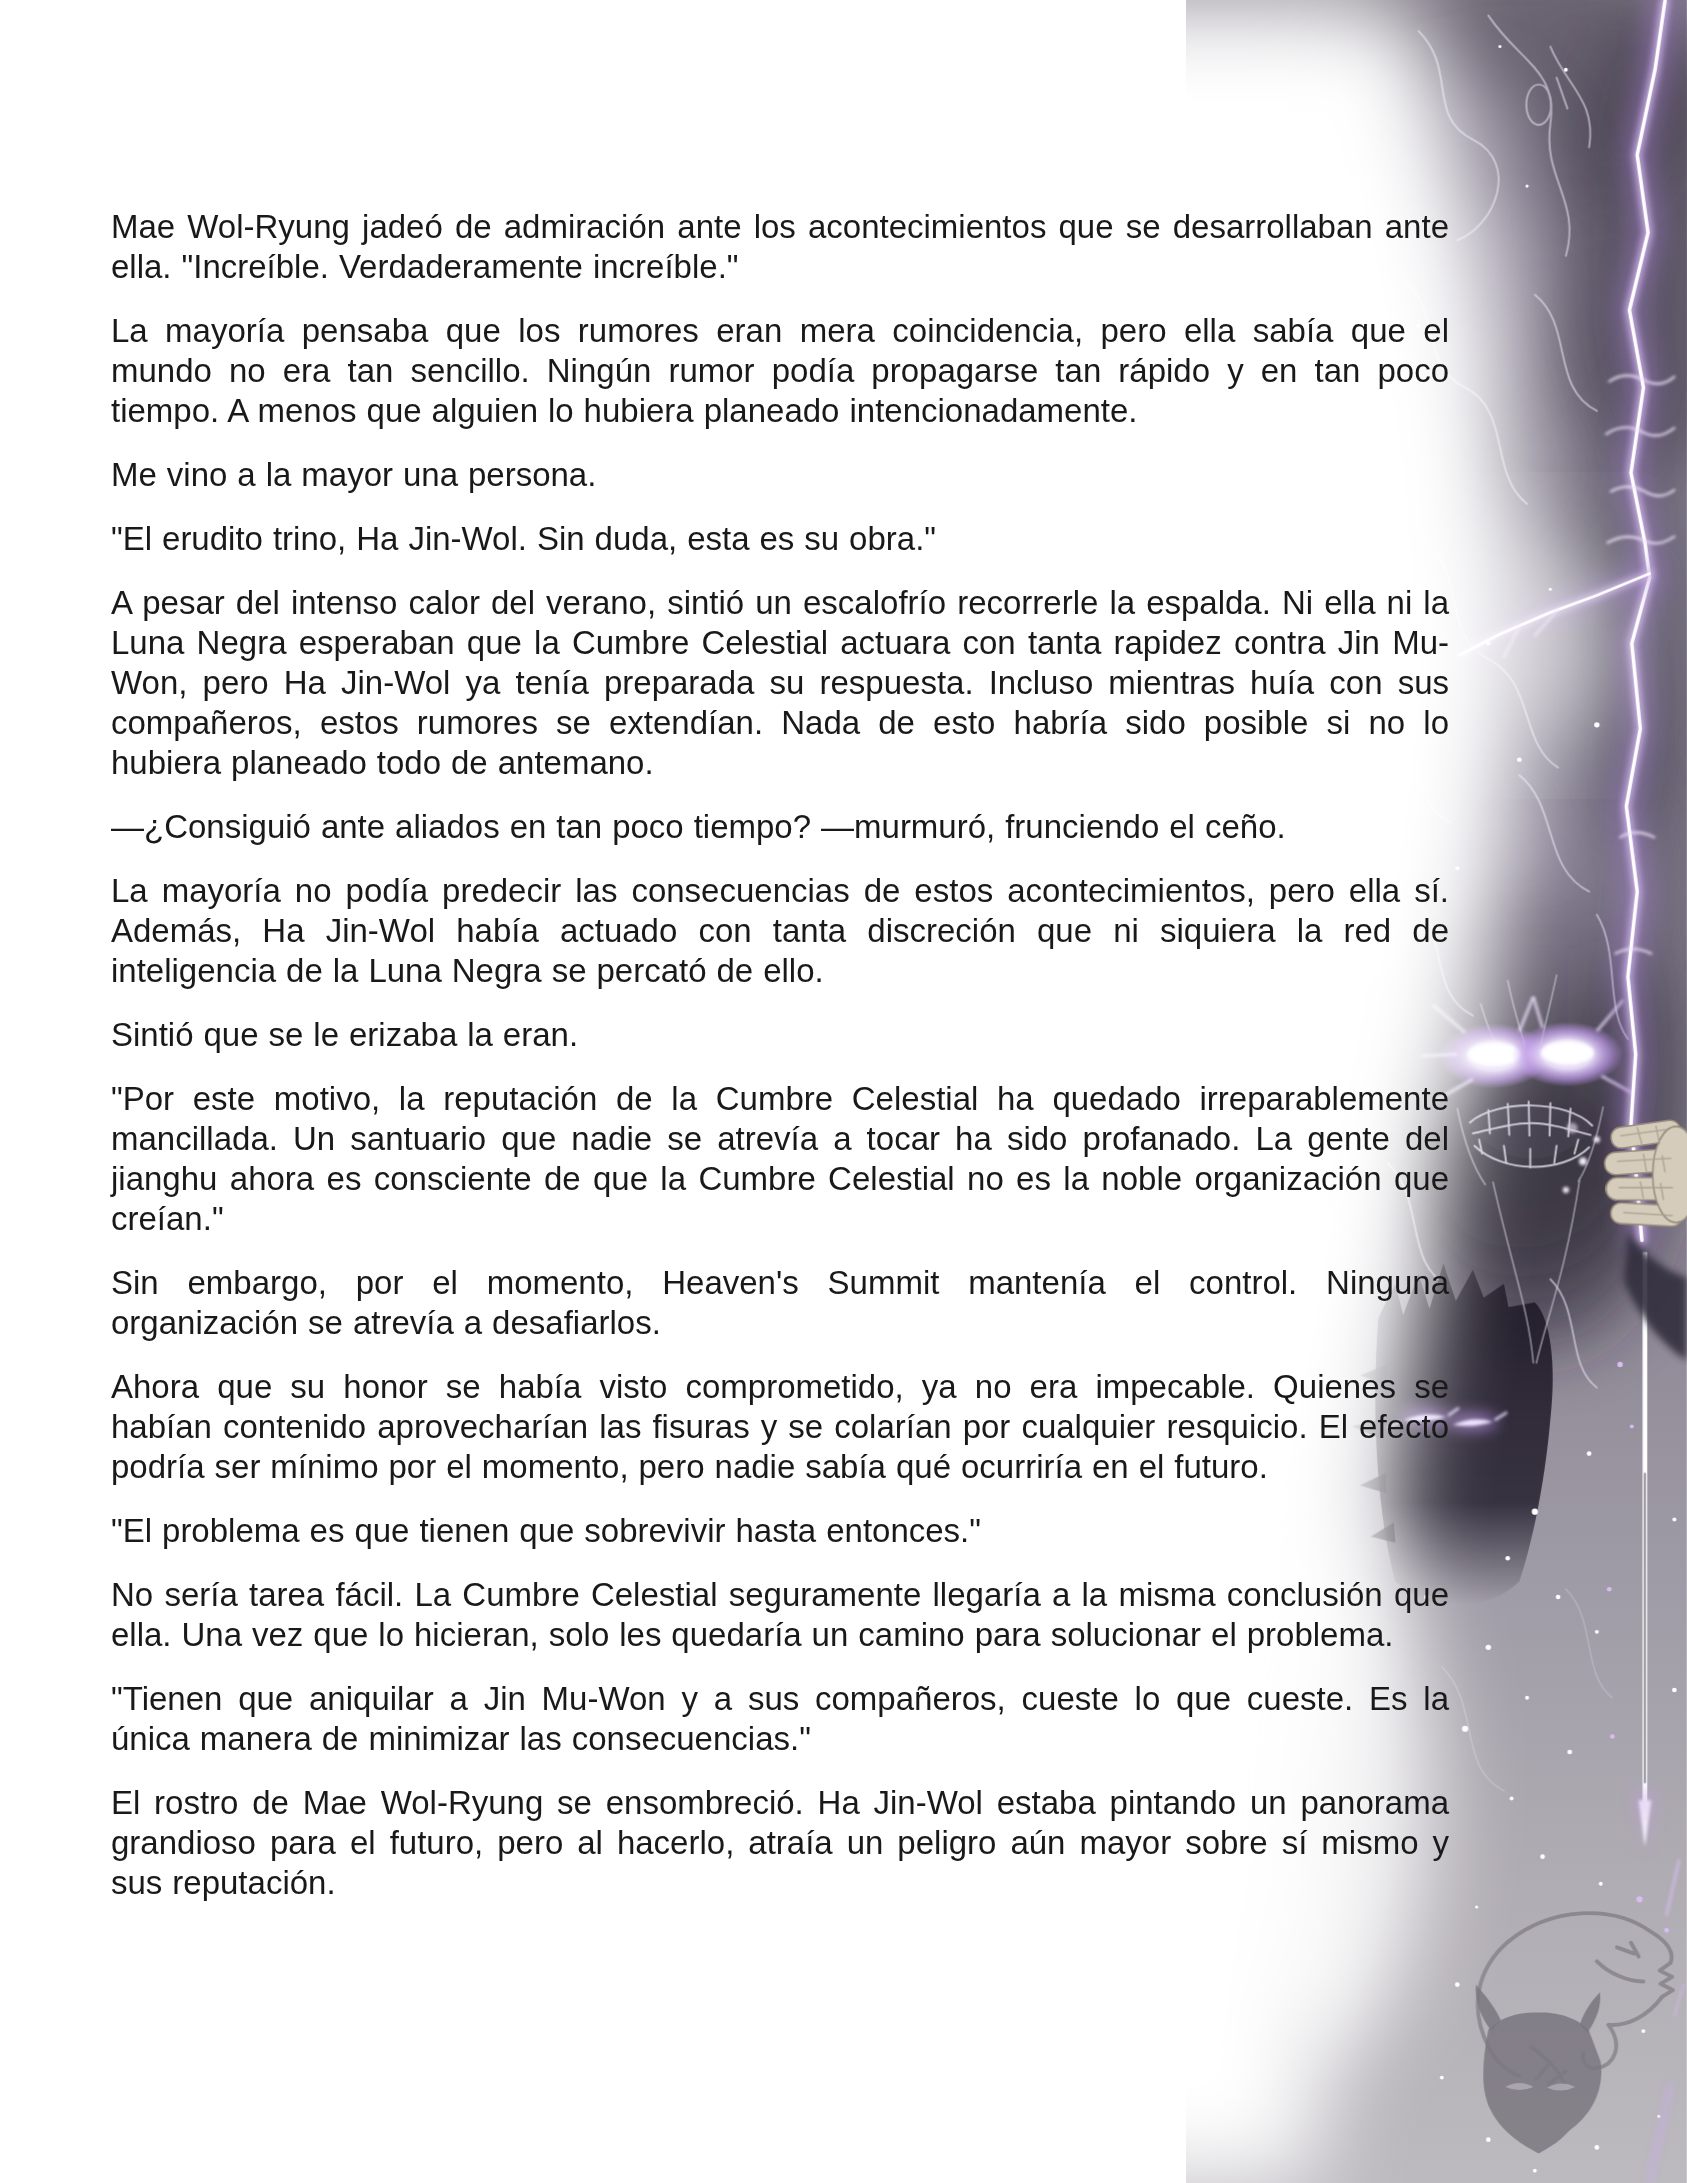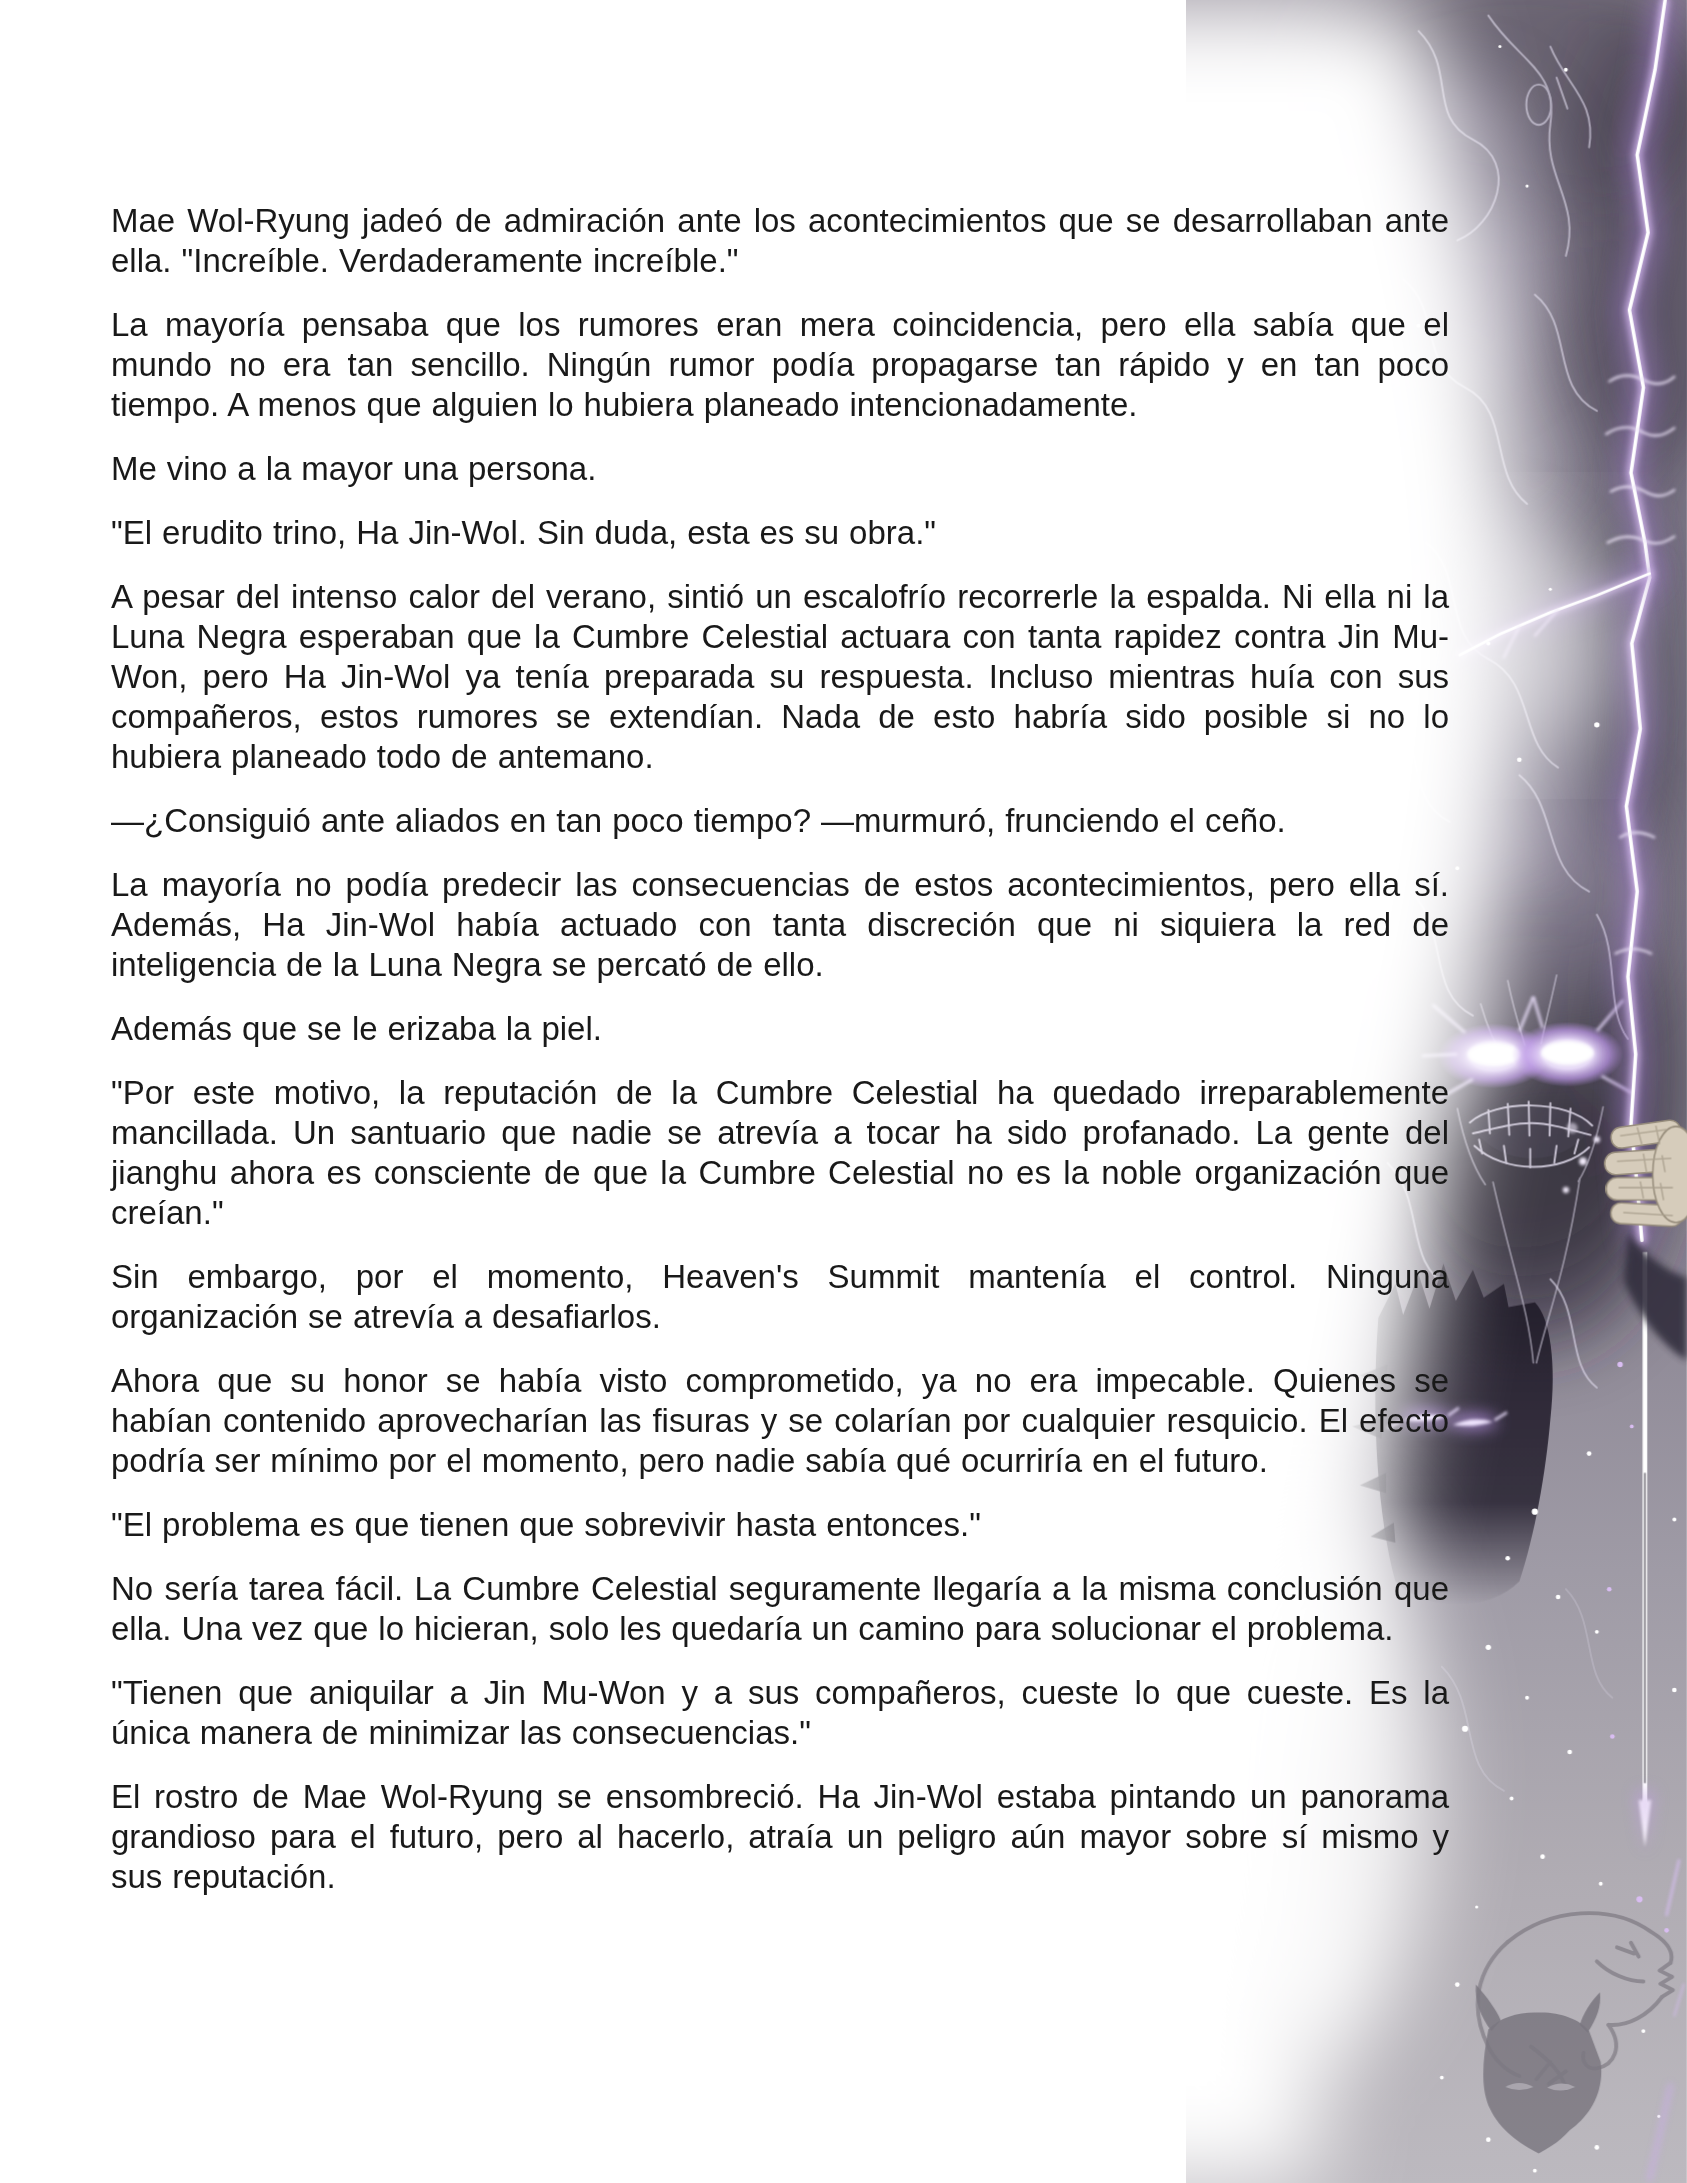--- a/index.html
+++ b/index.html
@@ -12,21 +12,21 @@
   }
   .art{
     position:absolute;
     left:1054px;top:0;
     width:633px;height:2183px;
     z-index:1;
   }
   .art svg{display:block;width:633px;height:2183px;}
   .text-col{
     position:absolute;
-    left:111px;top:201px;
+    left:111px;top:207px;
     width:1338px;
     z-index:2;
     color:#191919;
   }
   .para{
     margin:0 0 24px 0;
     font-size:33px;
     line-height:40px;
     text-align:justify;
     text-align-last:left;
@@ -302,21 +302,21 @@
   </aside>
 
   <section class="text-col">
       <p class="para">Mae Wol-Ryung jadeó de admiración ante los acontecimientos que se desarrollaban ante ella. "Increíble. Verdaderamente increíble."</p>
       <p class="para">La mayoría pensaba que los rumores eran mera coincidencia, pero ella sabía que el mundo no era tan sencillo. Ningún rumor podía propagarse tan rápido y en tan poco tiempo. A menos que alguien lo hubiera planeado intencionadamente.</p>
       <p class="para">Me vino a la mayor una persona.</p>
       <p class="para">"El erudito trino, Ha Jin-Wol. Sin duda, esta es su obra."</p>
       <p class="para">A pesar del intenso calor del verano, sintió un escalofrío recorrerle la espalda. Ni ella ni la Luna Negra esperaban que la Cumbre Celestial actuara con tanta rapidez contra Jin Mu-Won, pero Ha Jin-Wol ya tenía preparada su respuesta. Incluso mientras huía con sus compañeros, estos rumores se extendían. Nada de esto habría sido posible si no lo hubiera planeado todo de antemano.</p>
       <p class="para">—¿Consiguió ante aliados en tan poco tiempo? —murmuró, frunciendo el ceño.</p>
       <p class="para">La mayoría no podía predecir las consecuencias de estos acontecimientos, pero ella sí. Además, Ha Jin-Wol había actuado con tanta discreción que ni siquiera la red de inteligencia de la Luna Negra se percató de ello.</p>
-      <p class="para">Además que se le erizaba la piel.</p>
+      <p class="para">Sintió que se le erizaba la eran.</p>
       <p class="para">"Por este motivo, la reputación de la Cumbre Celestial ha quedado irreparablemente mancillada. Un santuario que nadie se atrevía a tocar ha sido profanado. La gente del jianghu ahora es consciente de que la Cumbre Celestial no es la noble organización que creían."</p>
       <p class="para">Sin embargo, por el momento, Heaven's Summit mantenía el control. Ninguna organización se atrevía a desafiarlos.</p>
       <p class="para">Ahora que su honor se había visto comprometido, ya no era impecable. Quienes se habían contenido aprovecharían las fisuras y se colarían por cualquier resquicio. El efecto podría ser mínimo por el momento, pero nadie sabía qué ocurriría en el futuro.</p>
       <p class="para">"El problema es que tienen que sobrevivir hasta entonces."</p>
       <p class="para">No sería tarea fácil. La Cumbre Celestial seguramente llegaría a la misma conclusión que ella. Una vez que lo hicieran, solo les quedaría un camino para solucionar el problema.</p>
       <p class="para">"Tienen que aniquilar a Jin Mu-Won y a sus compañeros, cueste lo que cueste. Es la única manera de minimizar las consecuencias."</p>
       <p class="para">El rostro de Mae Wol-Ryung se ensombreció. Ha Jin-Wol estaba pintando un panorama grandioso para el futuro, pero al hacerlo, atraía un peligro aún mayor sobre sí mismo y sus reputación.</p>
     </section>
 
 </main>

